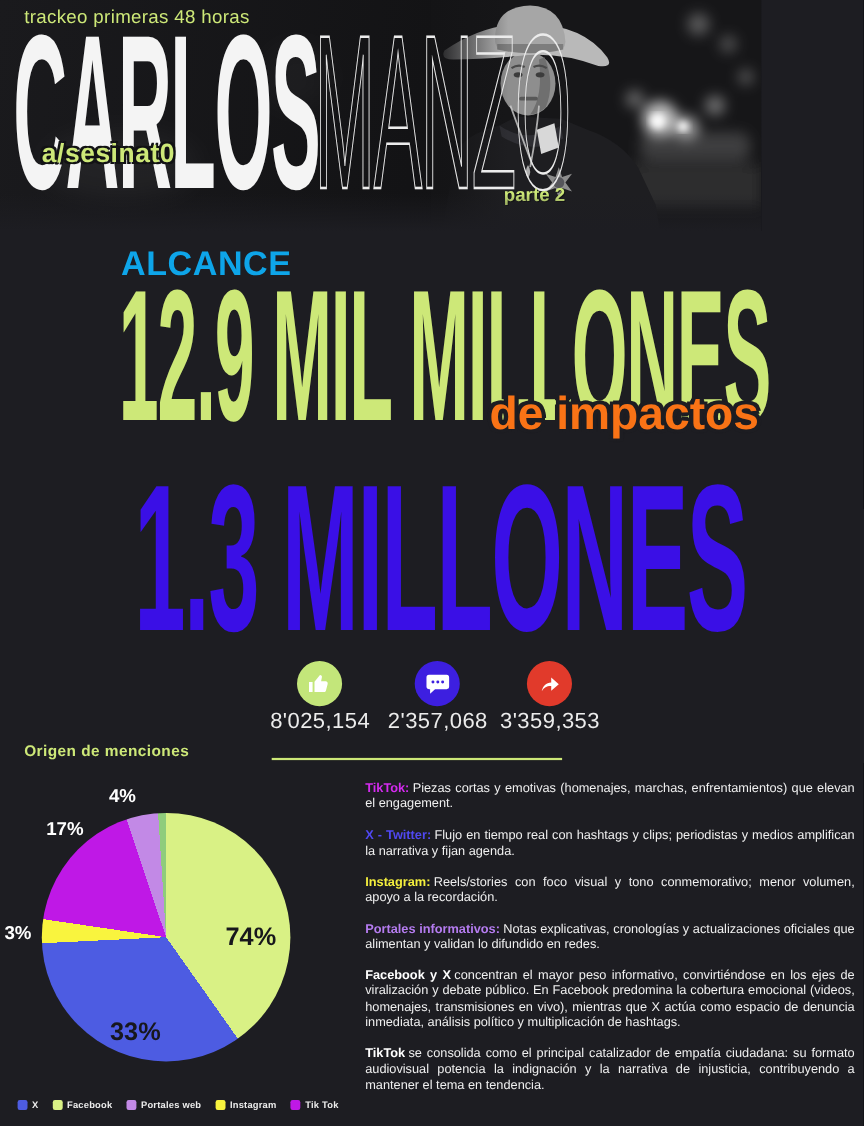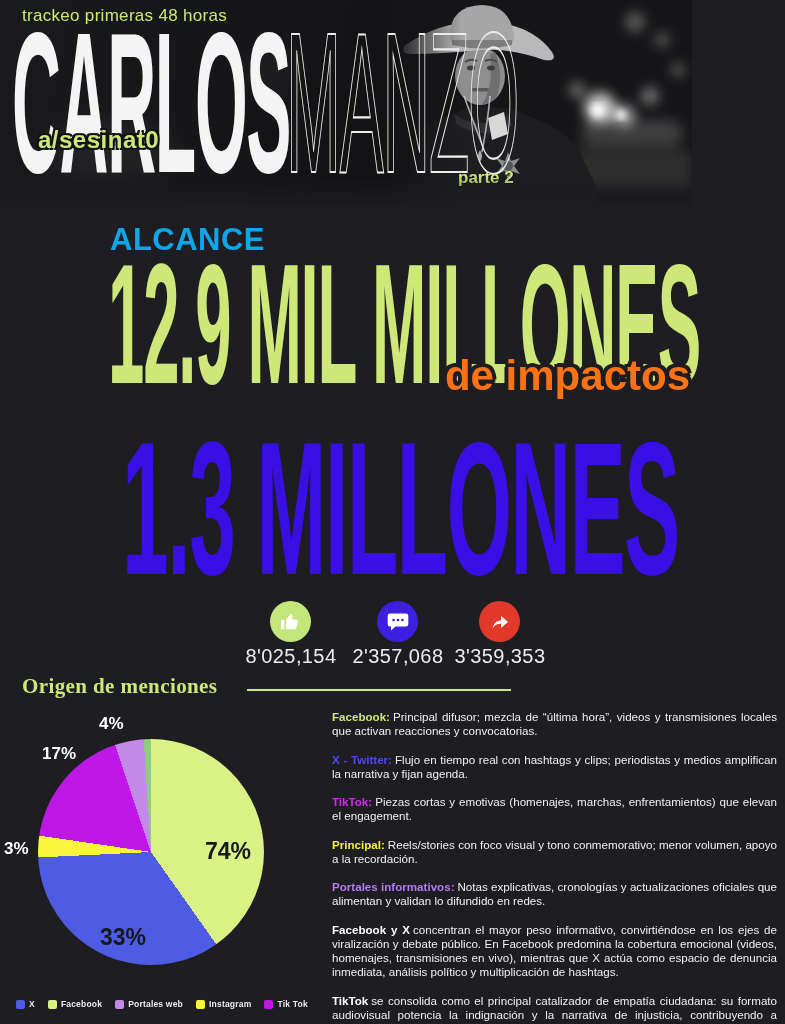--- a/index.html
+++ b/index.html
@@ -33,21 +33,21 @@
   .mega-blue{left:122px;top:428px;font-size:190px;color:#3a0fe6;}
   .mega-suffix{position:absolute;font-weight:900;color:#f97316;
     text-shadow:3px 3px 0 #1d1d22,-3px 3px 0 #1d1d22,3px -3px 0 #1d1d22,-3px -3px 0 #1d1d22,0 4px 0 #1d1d22,0 -4px 0 #1d1d22,4px 0 0 #1d1d22,-4px 0 0 #1d1d22;}
   .suffix-impactos{right:95px;top:352px;font-size:42px;}
   .suffix-menciones{right:88px;top:543px;font-size:41px;}
   
   .stat-circle{position:absolute;top:601px;width:41px;height:41px;border-radius:50%;
     display:flex;align-items:center;justify-content:center;}
   .stat-value{position:absolute;top:645px;width:140px;text-align:center;font-size:20px;color:#ececec;letter-spacing:.4px;}
   
-  .origin-title{position:absolute;left:22px;top:674px;font-size:21px;font-weight:700;color:#cde878;letter-spacing:.4px;font-family:Liberation Serif, serif;}
+  .origin-title{position:absolute;left:22px;top:674px;font-size:14px;font-weight:700;color:#cde878;letter-spacing:.4px;}
   .origin-rule{position:absolute;left:247px;top:689px;width:264px;height:2px;background:#cde878;}
   
   .pie{position:absolute;left:38px;top:739px;width:226px;height:226px;border-radius:50%;}
   .pie-label{position:absolute;font-weight:700;}
   .pl-out{color:#ffffff;font-size:17px;}
   .pl-in{color:#17171c;font-size:23px;font-weight:900;}
   .pl-4{left:99px;top:714px;}
   .pl-17{left:42px;top:744px;}
   .pl-3{left:4px;top:839px;}
   .pl-33{left:100px;top:924px;}
@@ -190,22 +190,21 @@
       <span class="swatch" style="background-color: rgb(249, 244, 62);"></span>
       <span class="legend-label">Instagram</span>
     </div>
     <div class="legend-item">
       <span class="swatch" style="background-color: rgb(191, 24, 230);"></span>
       <span class="legend-label">Tik Tok</span>
     </div>
   </div>
 
   <div class="insights">
-    <p><span class="lead" style="color: rgb(205, 232, 120);">Facebook:</span><span>Principal difusor; mezcla de “última hora”, videos y transmisiones locales que activan reacciones y convocatorias.</span></p>
+    <p><span class="lead" style="color: rgb(211, 43, 238);">TikTok:</span><span>Piezas cortas y emotivas (homenajes, marchas, enfrentamientos) que elevan el engagement.</span></p>
     <p><span class="lead" style="color: rgb(80, 72, 242);">X - Twitter:</span><span>Flujo en tiempo real con hashtags y clips; periodistas y medios amplifican la narrativa y fijan agenda.</span></p>
-    <p><span class="lead" style="color: rgb(211, 43, 238);">TikTok:</span><span>Piezas cortas y emotivas (homenajes, marchas, enfrentamientos) que elevan el engagement.</span></p>
-    <p><span class="lead" style="color: rgb(244, 239, 61);">Principal:</span><span>Reels/stories con foco visual y tono conmemorativo; menor volumen, apoyo a la recordación.</span></p>
+    <p><span class="lead" style="color: rgb(244, 239, 61);">Instagram:</span><span>Reels/stories con foco visual y tono conmemorativo; menor volumen, apoyo a la recordación.</span></p>
     <p><span class="lead" style="color: rgb(181, 124, 240);">Portales informativos:</span><span>Notas explicativas, cronologías y actualizaciones oficiales que alimentan y validan lo difundido en redes.</span></p>
     <p class="gap-lg"><span class="lead" style="color: rgb(255, 255, 255);">Facebook y X</span><span>concentran el mayor peso informativo, convirtiéndose en los ejes de viralización y debate público. En Facebook predomina la cobertura emocional (videos, homenajes, transmisiones en vivo), mientras que X actúa como espacio de denuncia inmediata, análisis político y multiplicación de hashtags.</span></p>
     <p><span class="lead" style="color: rgb(255, 255, 255);">TikTok</span><span>se consolida como el principal catalizador de empatía ciudadana: su formato audiovisual potencia la indignación y la narrativa de injusticia, contribuyendo a mantener el tema en tendencia.</span></p>
   </div>
 
 </div>
 
 </body></html>

